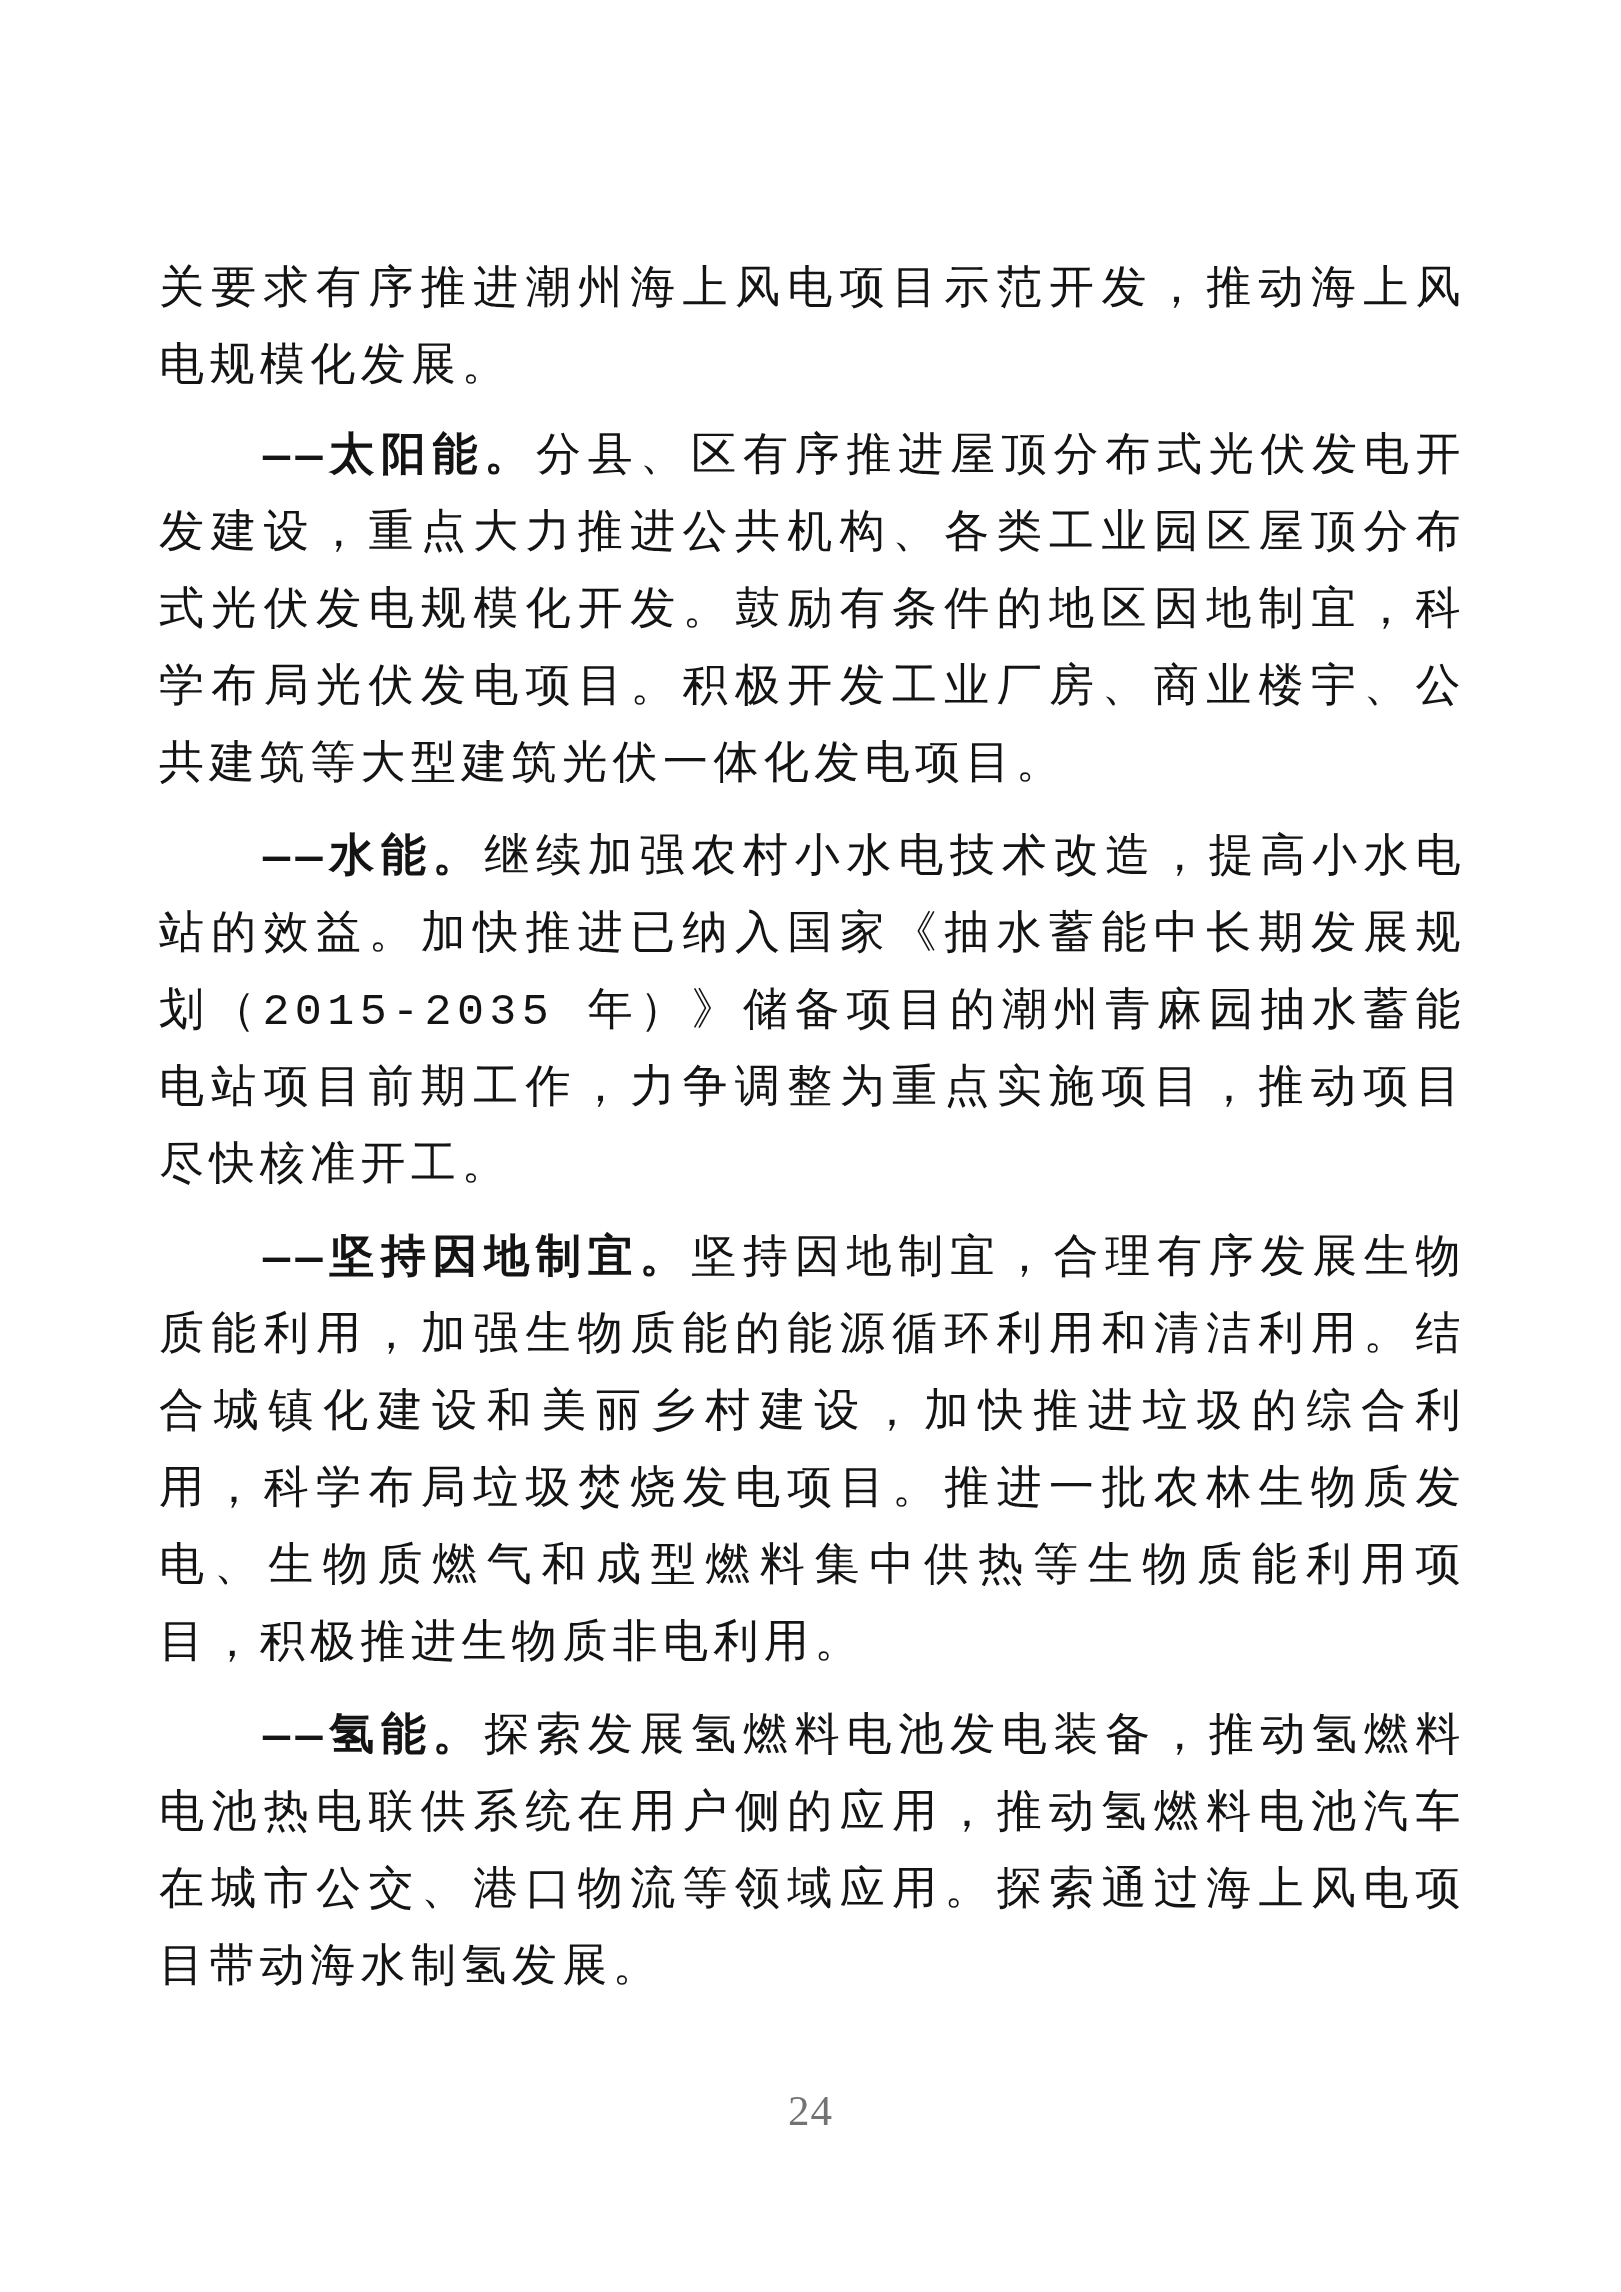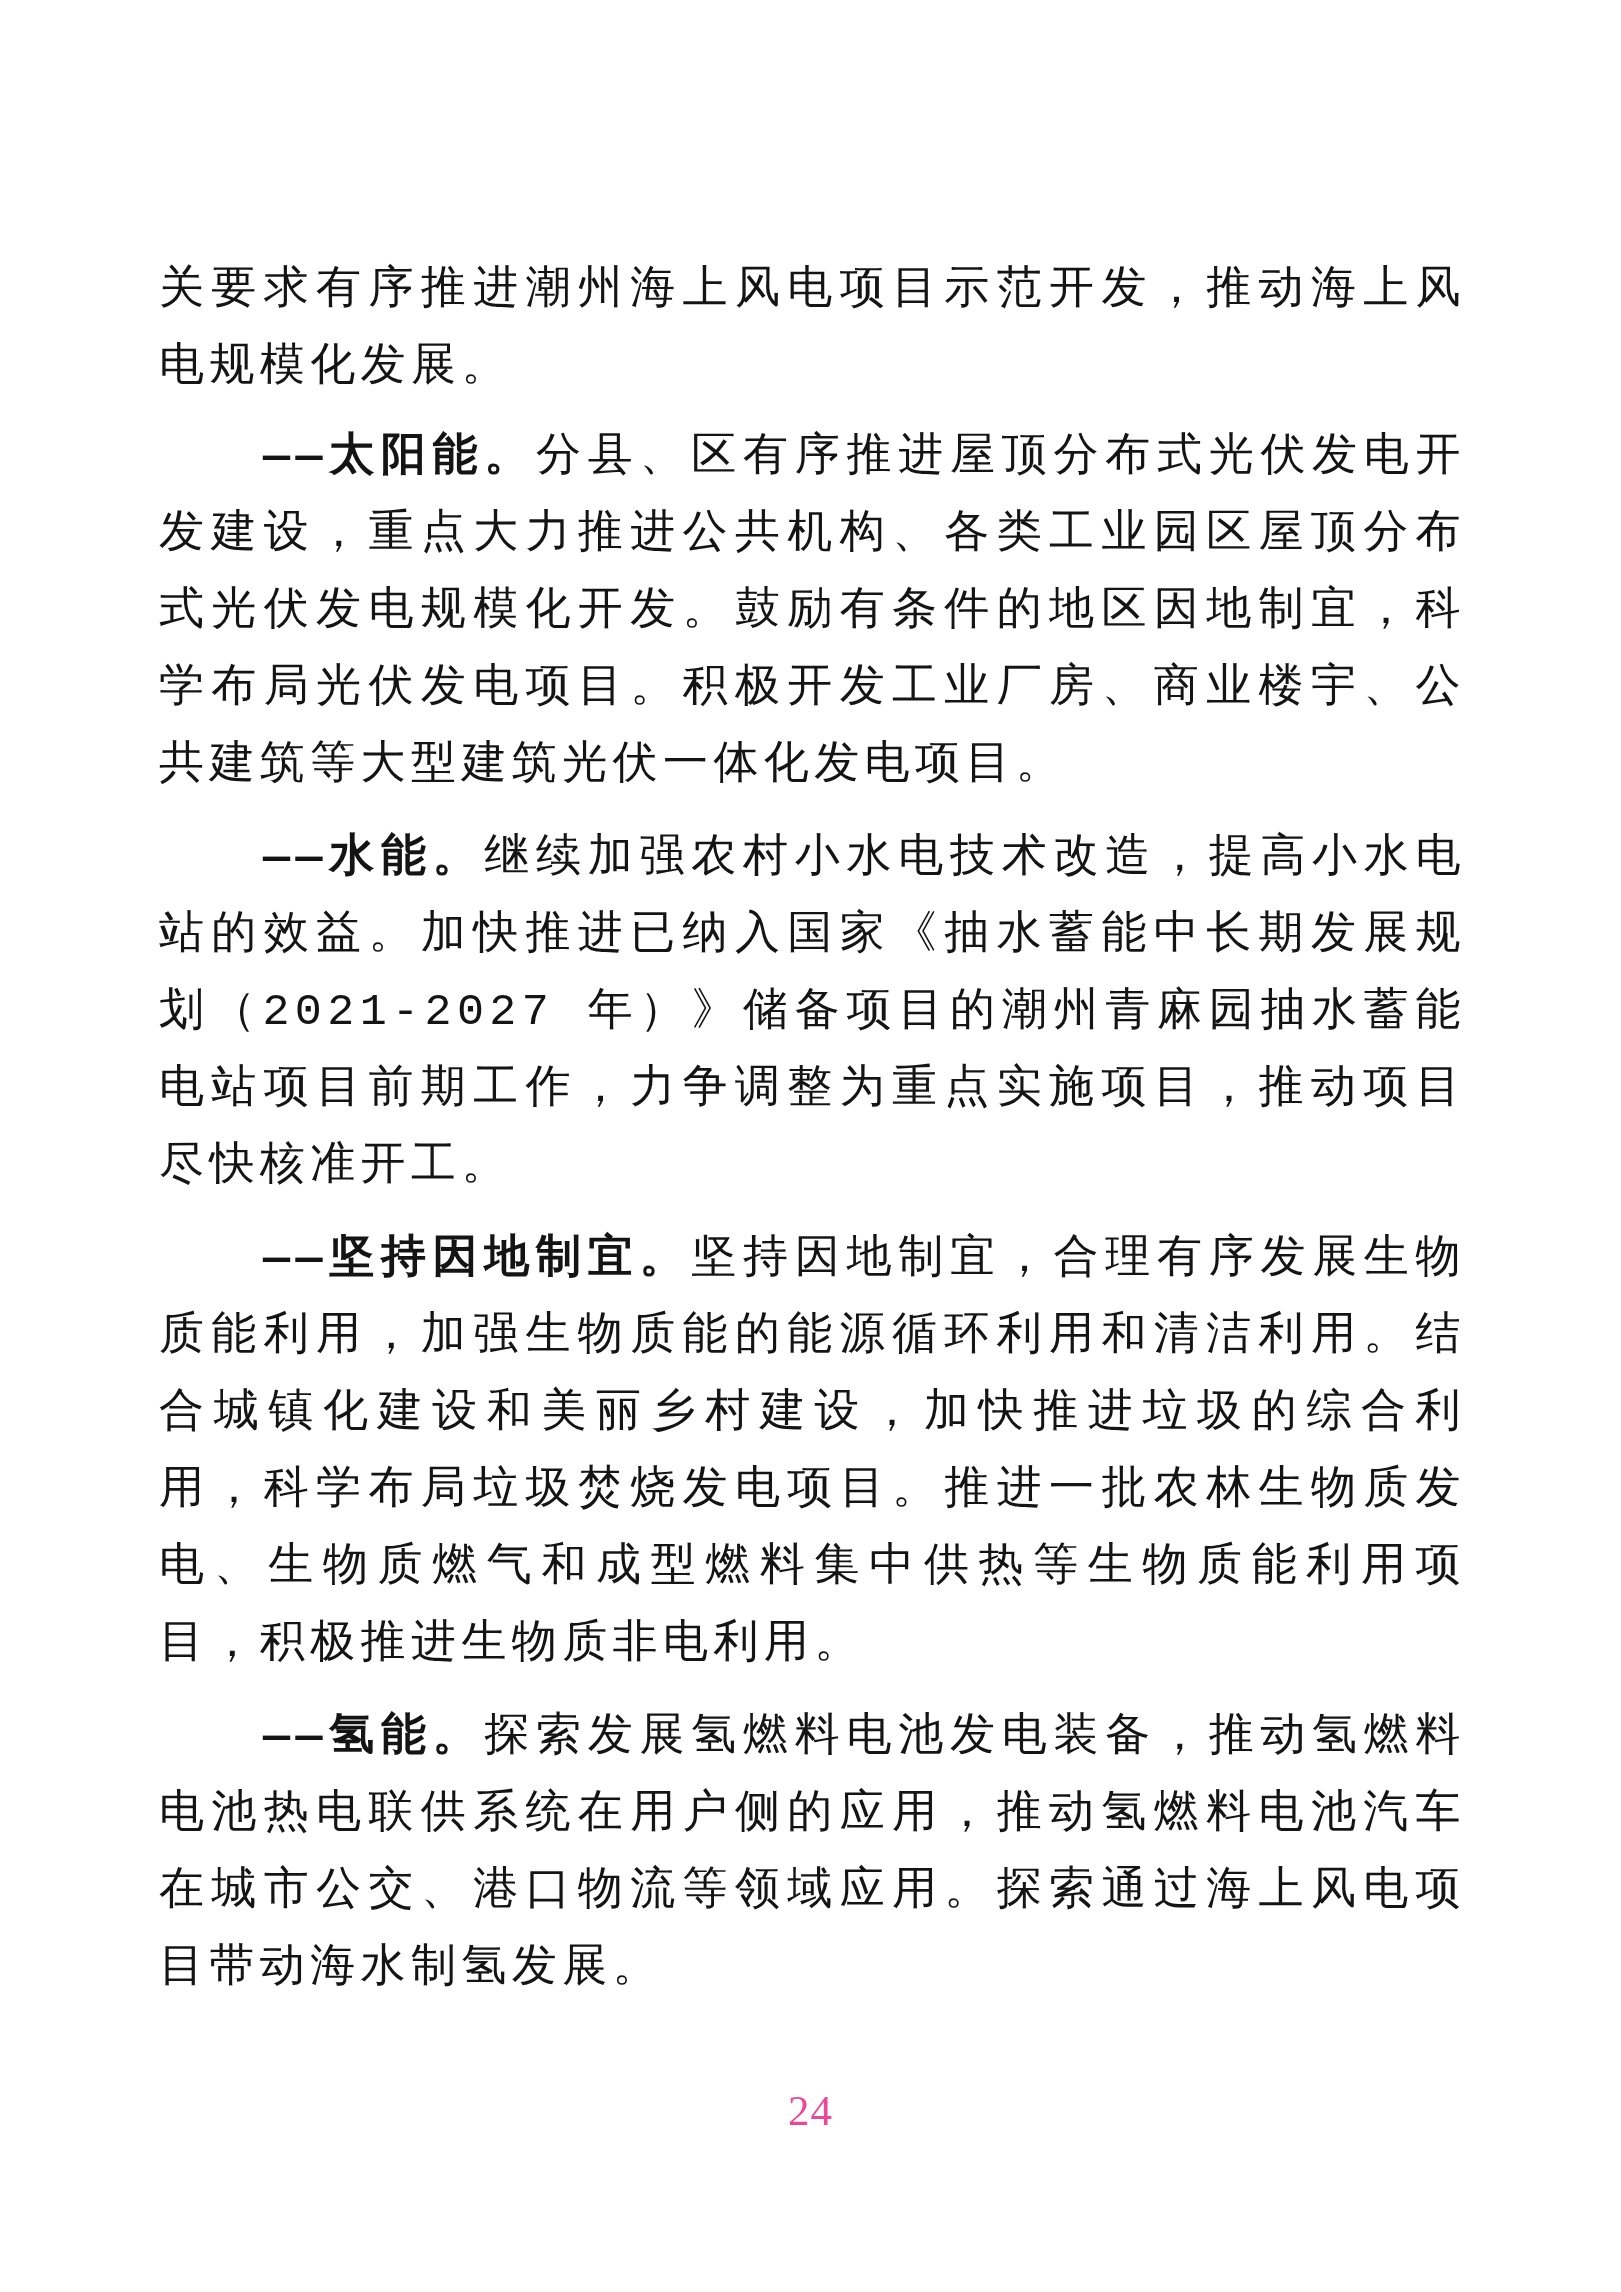--- a/index.html
+++ b/index.html
@@ -39,29 +39,29 @@
   .seg { font-weight: normal; }
   .seg-bold { font-weight: bold; }
   .page-num {
     position: absolute;
     top: 2086px;
     left: 0;
     width: 100%;
     text-align: center;
     font-size: 43px;
     letter-spacing: 1px;
-    color: #ec4899;
+    color: #737373;
   }
 </style>
 </head>
 <body>
 
 <div class="page" style="background: rgb(255, 255, 255); color: rgb(20, 20, 20);">
   <div class="content" id="content">
       <p class="para"><span class="seg">关要求有序推进潮州海上风电项目示范开发，推动海上风电规模化发展。</span></p>
       <p class="para indent"><span class="seg seg-bold">——太阳能。</span><span class="seg">分县、区有序推进屋顶分布式光伏发电开发建设，重点大力推进公共机构、各类工业园区屋顶分布式光伏发电规模化开发。鼓励有条件的地区因地制宜，科学布局光伏发电项目。积极开发工业厂房、商业楼宇、公共建筑等大型建筑光伏一体化发电项目。</span></p>
-      <p class="para indent"><span class="seg seg-bold">——水能。</span><span class="seg">继续加强农村小水电技术改造，提高小水电站的效益。加快推进已纳入国家《抽水蓄能中长期发展规划（2021-2027 年）》储备项目的潮州青麻园抽水蓄能电站项目前期工作，力争调整为重点实施项目，推动项目尽快核准开工。</span></p>
+      <p class="para indent"><span class="seg seg-bold">——水能。</span><span class="seg">继续加强农村小水电技术改造，提高小水电站的效益。加快推进已纳入国家《抽水蓄能中长期发展规划（2015-2035 年）》储备项目的潮州青麻园抽水蓄能电站项目前期工作，力争调整为重点实施项目，推动项目尽快核准开工。</span></p>
       <p class="para indent"><span class="seg seg-bold">——坚持因地制宜。</span><span class="seg">坚持因地制宜，合理有序发展生物质能利用，加强生物质能的能源循环利用和清洁利用。结合城镇化建设和美丽乡村建设，加快推进垃圾的综合利用，科学布局垃圾焚烧发电项目。推进一批农林生物质发电、生物质燃气和成型燃料集中供热等生物质能利用项目，积极推进生物质非电利用。</span></p>
       <p class="para indent"><span class="seg seg-bold">——氢能。</span><span class="seg">探索发展氢燃料电池发电装备，推动氢燃料电池热电联供系统在用户侧的应用，推动氢燃料电池汽车在城市公交、港口物流等领域应用。探索通过海上风电项目带动海水制氢发展。</span></p>
     </div>
   <div class="page-num">24</div>
 </div>
 
 
 </body></html>

